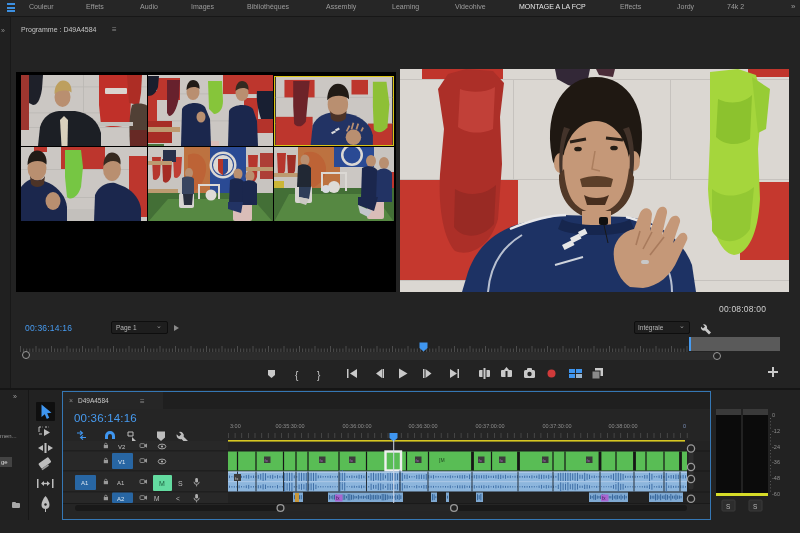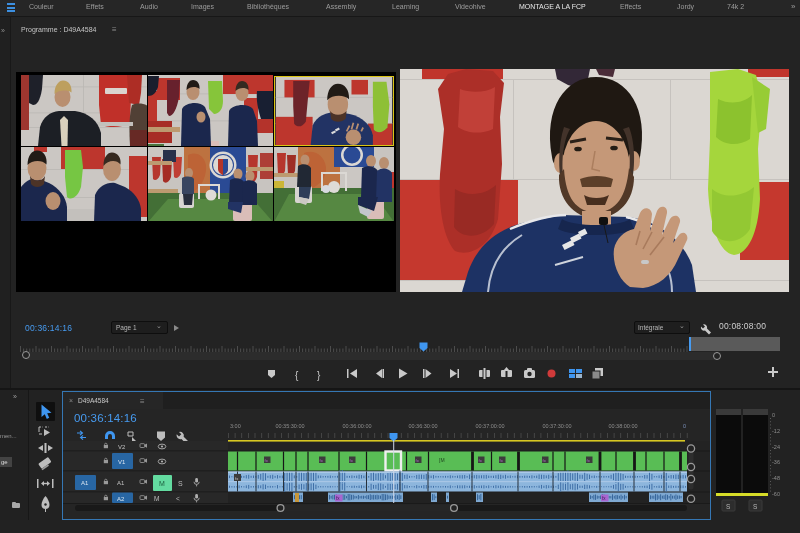--- a/index.html
+++ b/index.html
@@ -231,21 +231,21 @@
       <rect x="241" y="191" width="8" height="4" fill="#c8c8c8" rx="2"></rect>
     </svg>
 <div class="txt" style="left:25px;top:323px;font-size:8.5px;color:#479bf0;letter-spacing:0.2px;">00:36:14:16</div>
 <div class="ab" style="left:111px;top:321px;width:57px;height:13px;background:#1e1e1e;border:1px solid #0e0e0e;border-radius:2px;"></div>
 <div class="txt" style="left:116px;top:324px;font-size:6.5px;color:#b8b8b8;">Page 1</div>
 <div class="txt" style="left:156px;top:322px;font-size:7px;color:#9a9a9a;">⌄</div>
 <div class="ab" style="left:174px;top:325px;width:0;height:0;border-left:5px solid #8a8a8a;border-top:3.5px solid transparent;border-bottom:3.5px solid transparent;"></div>
 <div class="ab" style="left:634px;top:321px;width:56px;height:13px;background:#1e1e1e;border:1px solid #0e0e0e;border-radius:2px;"></div>
 <div class="txt" style="left:638px;top:324px;font-size:6.5px;color:#b8b8b8;">Intégrale</div>
 <div class="txt" style="left:679px;top:322px;font-size:7px;color:#9a9a9a;">⌄</div>
-<div class="txt" style="left:719px;top:321px;font-size:8.5px;color:#cfcfcf;letter-spacing:0.2px;">00:08:08:00</div>
+<div class="txt" style="left:719px;top:304px;font-size:8.5px;color:#cfcfcf;letter-spacing:0.2px;">00:08:08:00</div>
 <svg class="ab" style="left:700px;top:323px;" width="12" height="12" viewBox="0 0 12 12">
       <path d="M3 1.5 a3.2 3.2 0 0 1 4 4 l4 4 l-2 2 l-4 -4 a3.2 3.2 0 0 1 -4 -4 l2 2 l2 -2 z" fill="#c9c9c9"></path>
     </svg>
 <svg class="ab" style="left:16px;top:340px;" width="784" height="14" viewBox="0 0 784 14">
       <rect x="4.0" y="6" width="1" height="6" fill="#4d4d4d"></rect>
       <rect x="7.1" y="8.5" width="1" height="3.5" fill="#4d4d4d"></rect>
       <rect x="10.2" y="8.5" width="1" height="3.5" fill="#4d4d4d"></rect>
       <rect x="13.3" y="8.5" width="1" height="3.5" fill="#4d4d4d"></rect>
       <rect x="16.4" y="8.5" width="1" height="3.5" fill="#4d4d4d"></rect>
       <rect x="19.5" y="6" width="1" height="6" fill="#4d4d4d"></rect>

